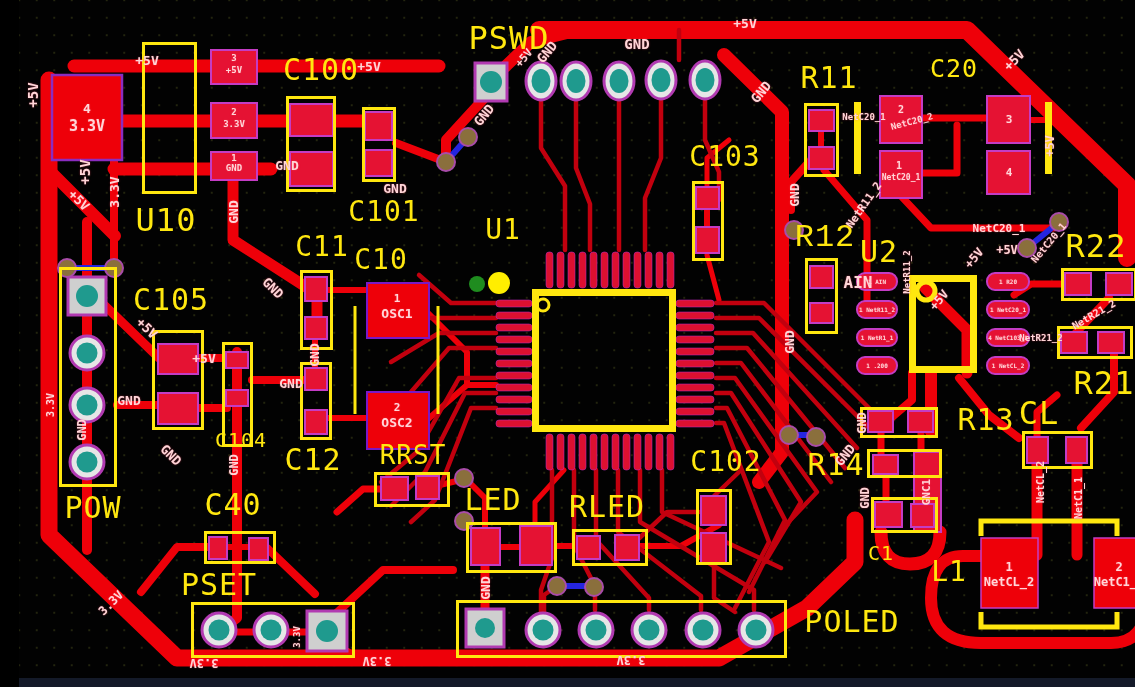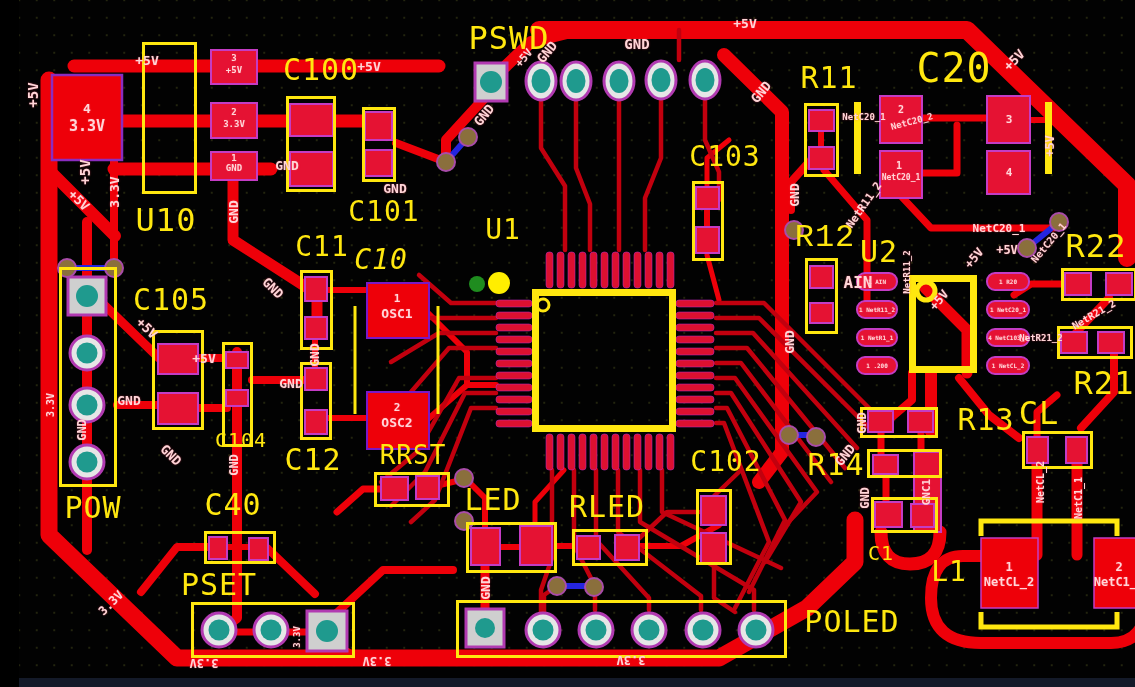--- a/index.html
+++ b/index.html
@@ -358,25 +358,25 @@
       <div class="outline" style="left: 40px; top: 267px; width: 58px; height: 220px;"></div>
       <div class="outline" style="left: 172px; top: 602px; width: 164px; height: 56px;"></div>
       <div class="outline" style="left: 437px; top: 600px; width: 331px; height: 58px;"></div>
     </div>
   <div id="labels">
       <div class="lbl silk" style="left: 490px; top: 38px; font-size: 32px; transform: translate(-50%, -50%) rotate(0deg);">PSWD</div>
       <div class="lbl silk" style="left: 302px; top: 70px; font-size: 30px; transform: translate(-50%, -50%) rotate(0deg);">C100</div>
       <div class="lbl silk" style="left: 147px; top: 220px; font-size: 32px; transform: translate(-50%, -50%) rotate(0deg);">U10</div>
       <div class="lbl silk" style="left: 365px; top: 212px; font-size: 28px; transform: translate(-50%, -50%) rotate(0deg); text-align: right;">C101</div>
       <div class="lbl silk" style="left: 303px; top: 247px; font-size: 28px; transform: translate(-50%, -50%) rotate(0deg);">C11</div>
-      <div class="lbl silk" style="left: 362px; top: 260px; font-size: 28px; transform: translate(-50%, -50%) rotate(0deg); font-style: italic;">C10</div>
+      <div class="lbl silk" style="left: 362px; top: 260px; font-size: 28px; transform: translate(-50%, -50%) rotate(0deg);">C10</div>
       <div class="lbl silk" style="left: 484px; top: 230px; font-size: 28px; transform: translate(-50%, -50%) rotate(0deg);">U1</div>
       <div class="lbl silk" style="left: 706px; top: 157px; font-size: 28px; transform: translate(-50%, -50%) rotate(0deg);">C103</div>
       <div class="lbl silk" style="left: 810px; top: 78px; font-size: 30px; transform: translate(-50%, -50%) rotate(0deg);">R11</div>
-      <div class="lbl silk" style="left: 935px; top: 68px; font-size: 40px; transform: translate(-50%, -50%) rotate(0deg);">C20</div>
+      <div class="lbl silk" style="left: 935px; top: 68px; font-size: 25px; transform: translate(-50%, -50%) rotate(0deg);">C20</div>
       <div class="lbl silk" style="left: 806px; top: 238px; font-size: 32px; transform: translate(-50%, -50%) rotate(0deg); font-family: Liberation Mono, monospace;">R12</div>
       <div class="lbl silk" style="left: 860px; top: 252px; font-size: 30px; transform: translate(-50%, -50%) rotate(0deg);">U2</div>
       <div class="lbl silk" style="left: 1077px; top: 246px; font-size: 32px; transform: translate(-50%, -50%) rotate(0deg);">R22</div>
       <div class="lbl silk" style="left: 152px; top: 300px; font-size: 30px; transform: translate(-50%, -50%) rotate(0deg);">C105</div>
       <div class="lbl silk" style="left: 1085px; top: 383px; font-size: 32px; transform: translate(-50%, -50%) rotate(0deg);">R21</div>
       <div class="lbl silk" style="left: 222px; top: 440px; font-size: 20px; transform: translate(-50%, -50%) rotate(0deg);">C104</div>
       <div class="lbl silk" style="left: 294px; top: 460px; font-size: 30px; transform: translate(-50%, -50%) rotate(0deg);">C12</div>
       <div class="lbl silk" style="left: 394px; top: 455px; font-size: 26px; transform: translate(-50%, -50%) rotate(0deg);">RRST</div>
       <div class="lbl silk" style="left: 967px; top: 420px; font-size: 30px; transform: translate(-50%, -50%) rotate(0deg);">R13</div>
       <div class="lbl silk" style="left: 1020px; top: 413px; font-size: 32px; transform: translate(-50%, -50%) rotate(0deg);">CL</div>

